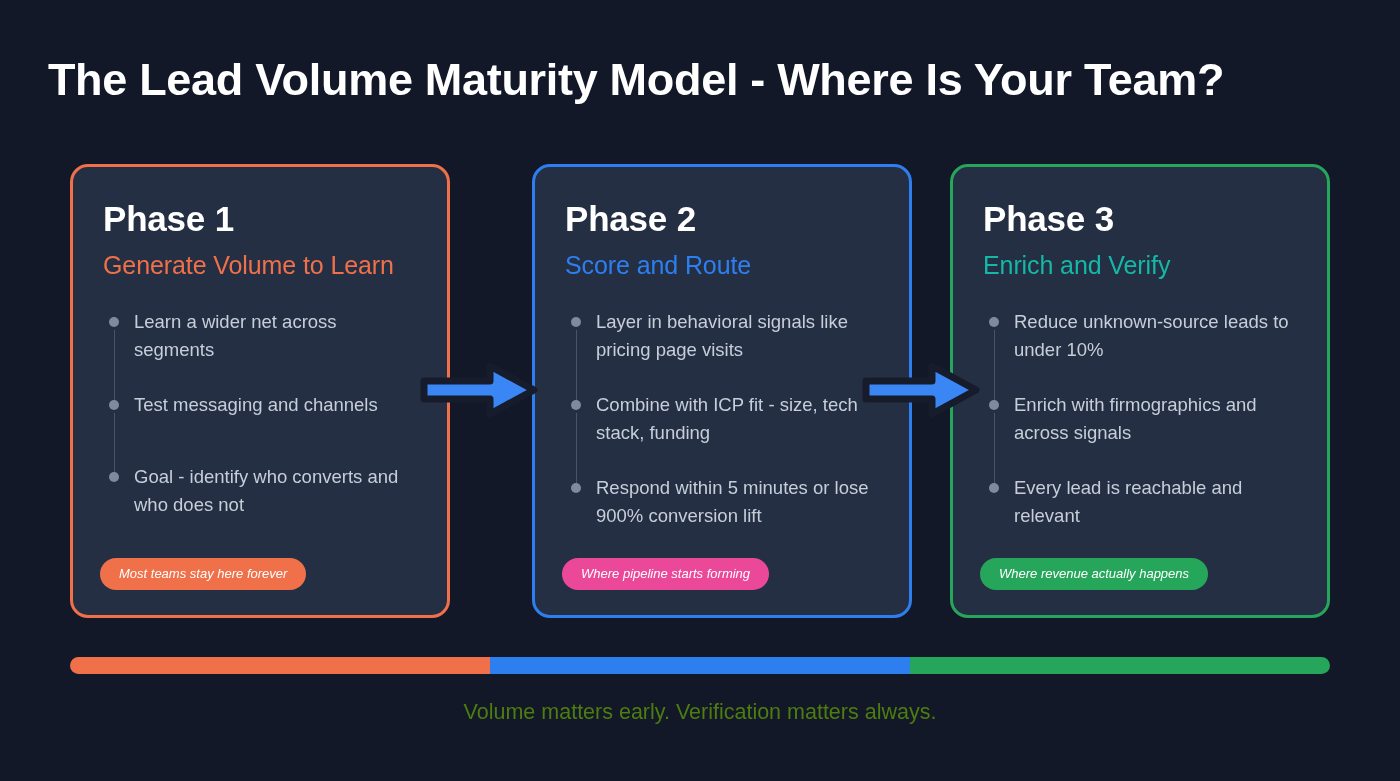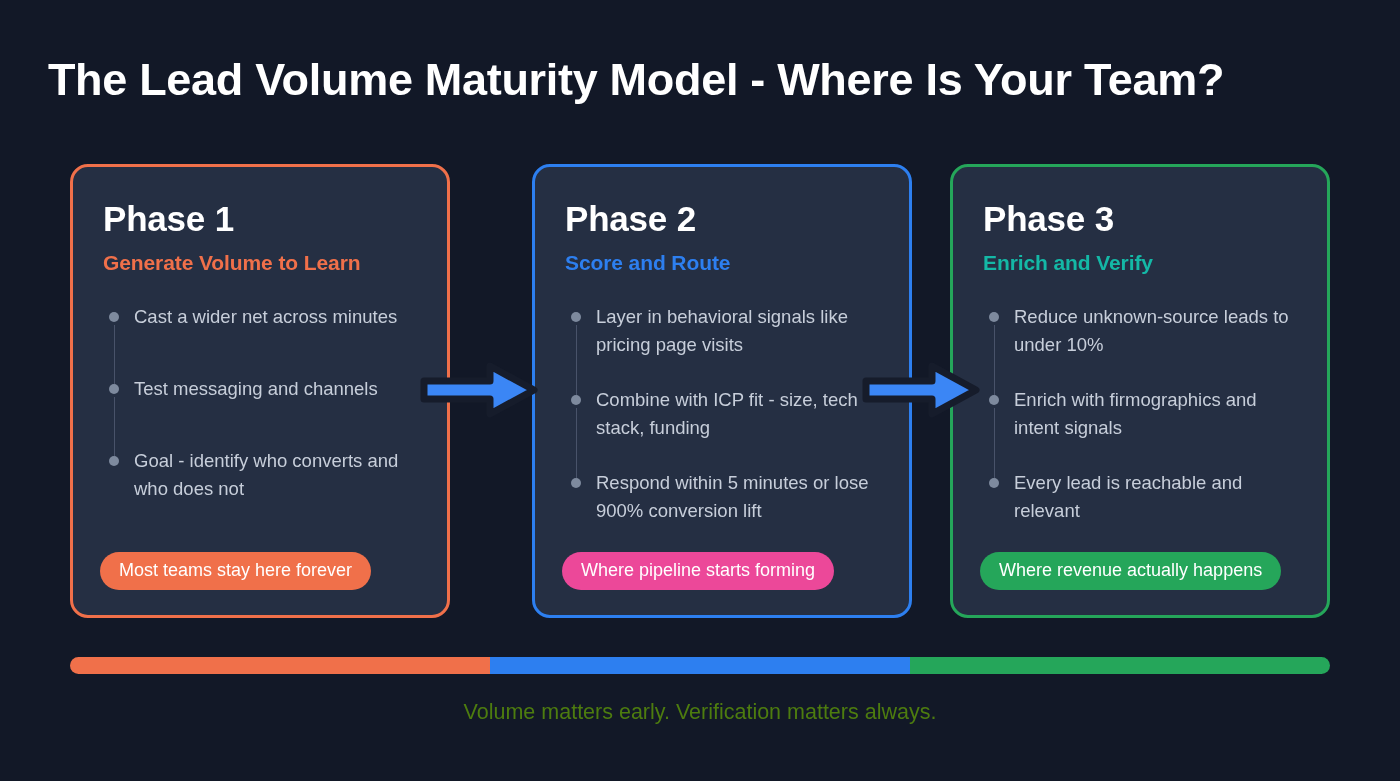--- a/index.html
+++ b/index.html
@@ -60,22 +60,22 @@
   .phase-name {
     font-size: 35px;
     font-weight: bold;
     color: #ffffff;
     line-height: 1.05;
     letter-spacing: -0.2px;
   }
 
   .phase-sub {
     margin-top: 13px;
-    font-size: 21px;
-    font-weight: bold;
+    font-size: 25px;
+    font-weight: normal;
     letter-spacing: -0.1px;
   }
   .card.c1 .phase-sub { color: #F0704A; }
   .card.c2 .phase-sub { color: #2D7FF0; }
   .card.c3 .phase-sub { color: #14b8a6; }
 
   
   .bullets {
     position: relative;
     margin-top: 28px;
@@ -114,23 +114,24 @@
   .bullet:last-child .connector { display: none; }
 
   
   .badge {
     position: absolute;
     left: 27px;
     bottom: 25px;
     display: inline-block;
     padding: 8px 19px 9px 19px;
     border-radius: 999px;
-    font-size: 18px;
+    font-size: 13px;
     color: #ffffff;
     white-space: nowrap;
+    font-style: italic;
   }
   .card.c1 .badge { background: #F0704A; }
   .card.c2 .badge { background: #ec4899; }
   .card.c3 .badge { background: #25A65A; }
 
   
   .arrow {
     position: absolute;
     top: 362px;
     width: 118px;
@@ -177,21 +178,21 @@
 
   <div class="cards">
 
     <div class="card c1">
       <div class="phase-name">Phase 1</div>
       <div class="phase-sub">Generate Volume to Learn</div>
       <ul class="bullets">
         <li class="bullet">
           <span class="dot"></span>
           <span class="connector"></span>
-          <span>Cast a wider net across minutes</span>
+          <span>Learn a wider net across segments</span>
         </li>
         <li class="bullet">
           <span class="dot"></span>
           <span class="connector"></span>
           <span>Test messaging and channels</span>
         </li>
         <li class="bullet">
           <span class="dot"></span>
           
           <span>Goal - identify who converts and who does not</span>
@@ -228,21 +229,21 @@
       <div class="phase-sub">Enrich and Verify</div>
       <ul class="bullets">
         <li class="bullet">
           <span class="dot"></span>
           <span class="connector"></span>
           <span>Reduce unknown-source leads to under 10%</span>
         </li>
         <li class="bullet">
           <span class="dot"></span>
           <span class="connector"></span>
-          <span>Enrich with firmographics and intent signals</span>
+          <span>Enrich with firmographics and across signals</span>
         </li>
         <li class="bullet">
           <span class="dot"></span>
           
           <span>Every lead is reachable and relevant</span>
         </li>
       </ul>
       <div class="badge">Where revenue actually happens</div>
     </div>
 

